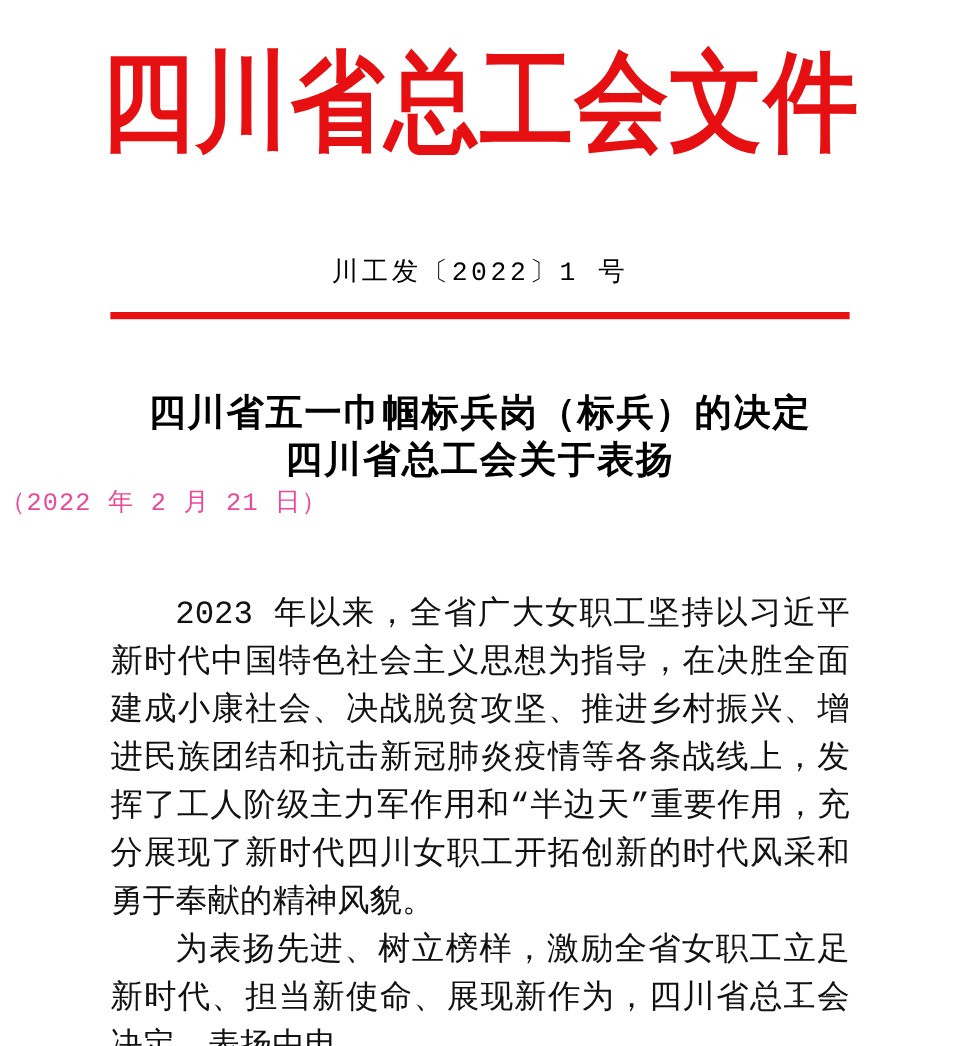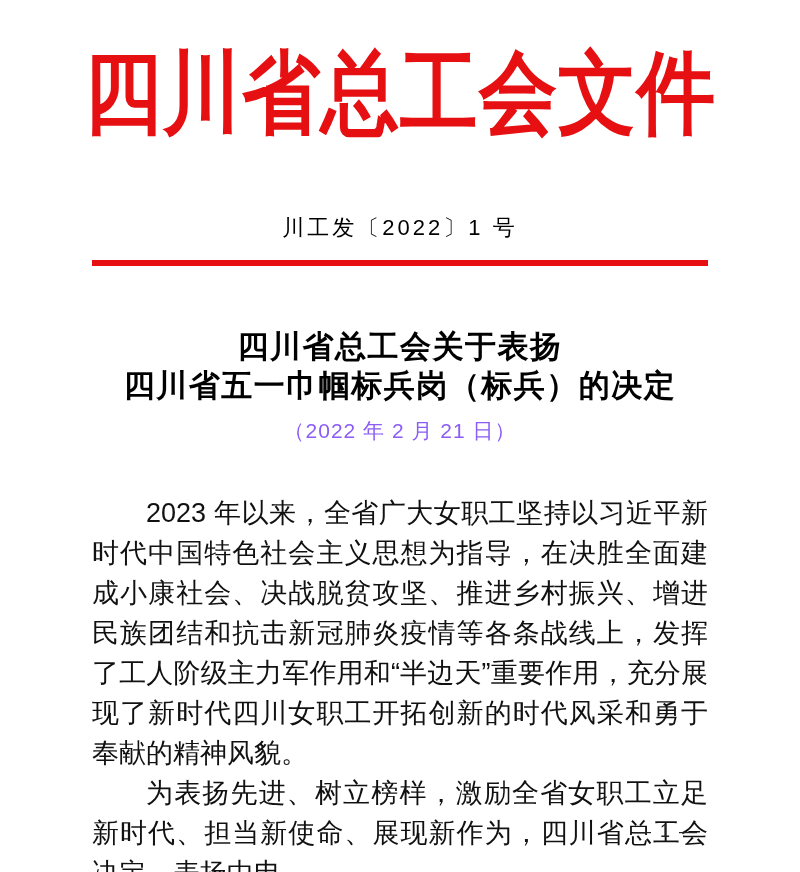--- a/index.html
+++ b/index.html
@@ -4,21 +4,21 @@
 <style>
   :root { --accent:#e60f12; --ink:#111111; }
   * { box-sizing:border-box; }
   html,body { margin:0; padding:0; background:#ffffff; }
   .page {
     position:relative;
     width:800px; height:872px;
     margin:0 auto;
     background:#ffffff;
     overflow:hidden;
-    font-family:Liberation Sans, sans-serif;
+    font-family:Liberation Mono, monospace;
     color:var(--ink);
     border-radius:24px;
   }
   .org-title {
     position:absolute; top:47px; left:0; width:100%;
     margin:0; padding:0;
     text-align:center;
     font-size:78px; line-height:1; font-weight:bold;
     letter-spacing:1px; white-space:nowrap;
     color:var(--accent);
@@ -37,25 +37,25 @@
     background:var(--accent);
   }
   .doc-title {
     position:absolute; top:327px; left:0; width:100%;
     text-align:center;
     font-size:31px; line-height:39px; font-weight:bold;
     letter-spacing:1.5px;
     color:#000000;
   }
   .doc-date {
-    position:absolute; top:418px; left:0; width:100%;
-    text-align:center;
+    position:absolute; top:408px; left:0; width:100%;
+    text-align:left;
     font-size:21px; line-height:26px;
     letter-spacing:1px;
-    color:#8b5cf6;
+    color:#ec4899;
   }
   .body-text {
     position:absolute; top:493px; left:92px; width:616px;
     font-size:27px; line-height:40px;
     text-align:justify; text-justify:inter-character;
     color:var(--ink);
   }
   .body-text p { margin:0; text-indent:2em; }
   .page-number {
     position:absolute; top:820px; left:586px; width:160px;
@@ -71,22 +71,22 @@
 
 <div class="page">
 
   <h1 class="org-title">四川省总工会文件</h1>
 
   <div class="doc-number">川工发〔2022〕1 号</div>
 
   <div class="red-rule"></div>
 
   <div class="doc-title">
+    <div>四川省五一巾帼标兵岗（标兵）的决定</div>
     <div>四川省总工会关于表扬</div>
-    <div>四川省五一巾帼标兵岗（标兵）的决定</div>
   </div>
 
   <div class="doc-date">（2022 年 2 月 21 日）</div>
 
   <div class="body-text">
     <p>2023 年以来，全省广大女职工坚持以习近平新时代中国特色社会主义思想为指导，在决胜全面建成小康社会、决战脱贫攻坚、推进乡村振兴、增进民族团结和抗击新冠肺炎疫情等各条战线上，发挥了工人阶级主力军作用和“半边天”重要作用，充分展现了新时代四川女职工开拓创新的时代风采和勇于奉献的精神风貌。</p>
     <p>为表扬先进、树立榜样，激励全省女职工立足新时代、担当新使命、展现新作为，四川省总工会决定，表扬中电</p>
   </div>
 
   <div class="page-number">— 1 —</div>

